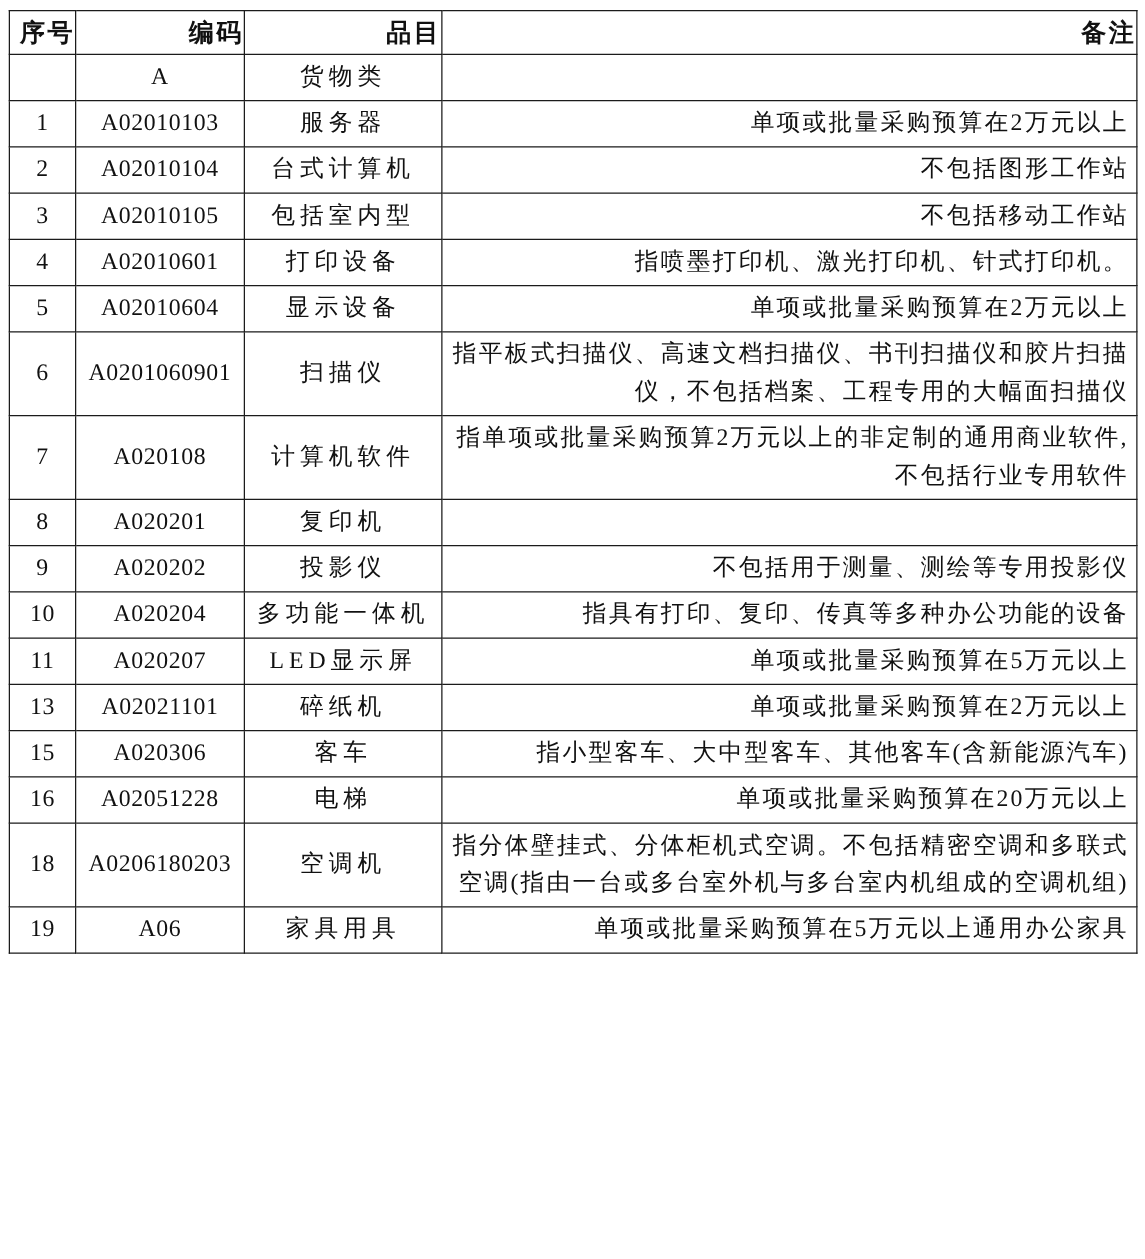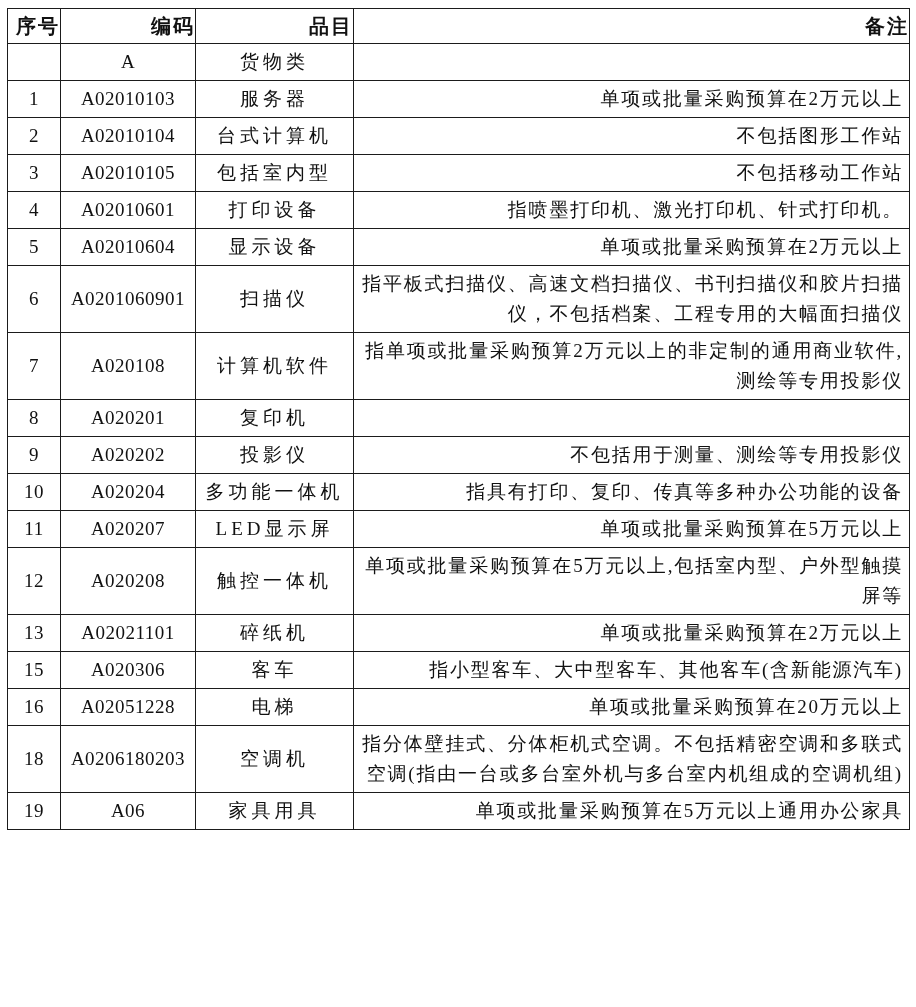--- a/index.html
+++ b/index.html
@@ -125,21 +125,21 @@
         <tr>
           <td class="c-no">6</td>
           <td class="c-code">A0201060901</td>
           <td class="c-item">扫描仪</td>
           <td class="c-remark">指平板式扫描仪、高速文档扫描仪、书刊扫描仪和胶片扫描仪，不包括档案、工程专用的大幅面扫描仪</td>
         </tr>
         <tr>
           <td class="c-no">7</td>
           <td class="c-code">A020108</td>
           <td class="c-item">计算机软件</td>
-          <td class="c-remark">指单项或批量采购预算2万元以上的非定制的通用商业软件,测绘等专用投影仪</td>
+          <td class="c-remark">指单项或批量采购预算2万元以上的非定制的通用商业软件,不包括行业专用软件</td>
         </tr>
         <tr>
           <td class="c-no">8</td>
           <td class="c-code">A020201</td>
           <td class="c-item">复印机</td>
           <td class="c-remark"></td>
         </tr>
         <tr>
           <td class="c-no">9</td>
           <td class="c-code">A020202</td>
@@ -150,26 +150,20 @@
           <td class="c-no">10</td>
           <td class="c-code">A020204</td>
           <td class="c-item">多功能一体机</td>
           <td class="c-remark">指具有打印、复印、传真等多种办公功能的设备</td>
         </tr>
         <tr>
           <td class="c-no">11</td>
           <td class="c-code">A020207</td>
           <td class="c-item">LED显示屏</td>
           <td class="c-remark">单项或批量采购预算在5万元以上</td>
-        </tr>
-        <tr>
-          <td class="c-no">12</td>
-          <td class="c-code">A020208</td>
-          <td class="c-item">触控一体机</td>
-          <td class="c-remark">单项或批量采购预算在5万元以上,包括室内型、户外型触摸屏等</td>
         </tr>
         <tr>
           <td class="c-no">13</td>
           <td class="c-code">A02021101</td>
           <td class="c-item">碎纸机</td>
           <td class="c-remark">单项或批量采购预算在2万元以上</td>
         </tr>
         <tr>
           <td class="c-no">15</td>
           <td class="c-code">A020306</td>

